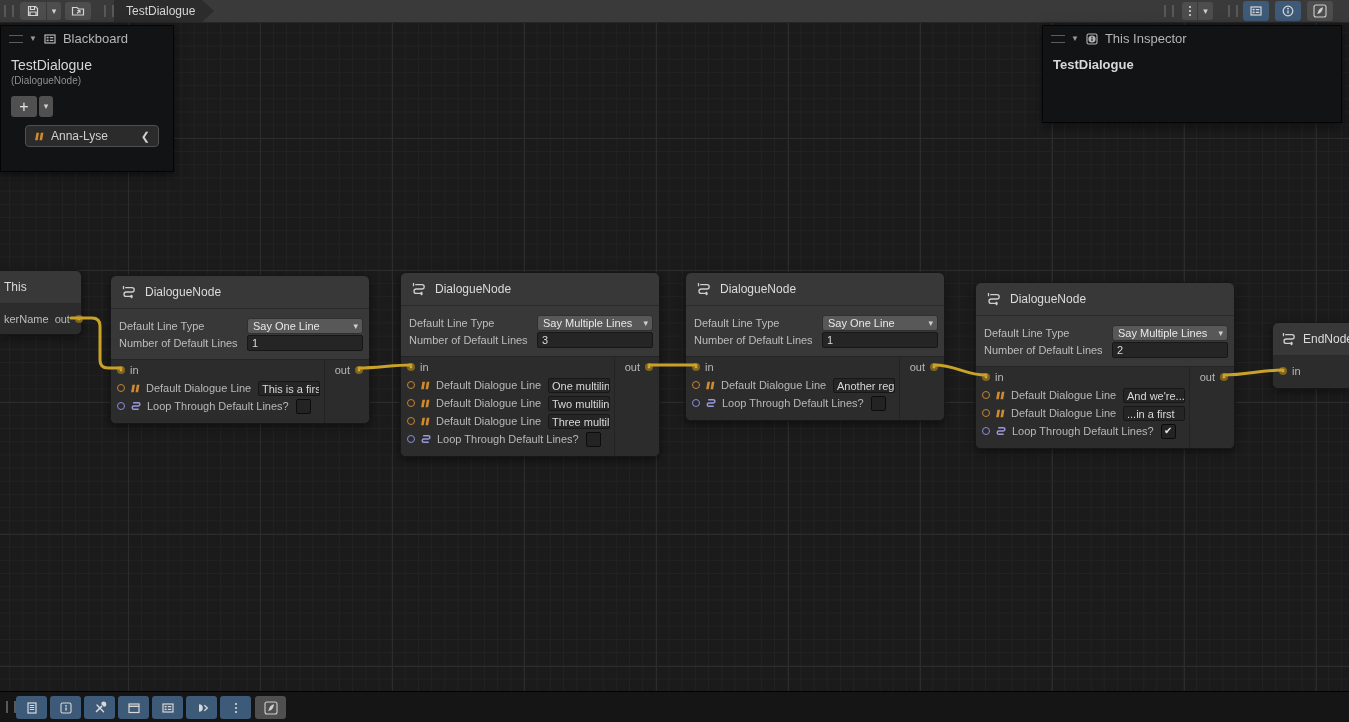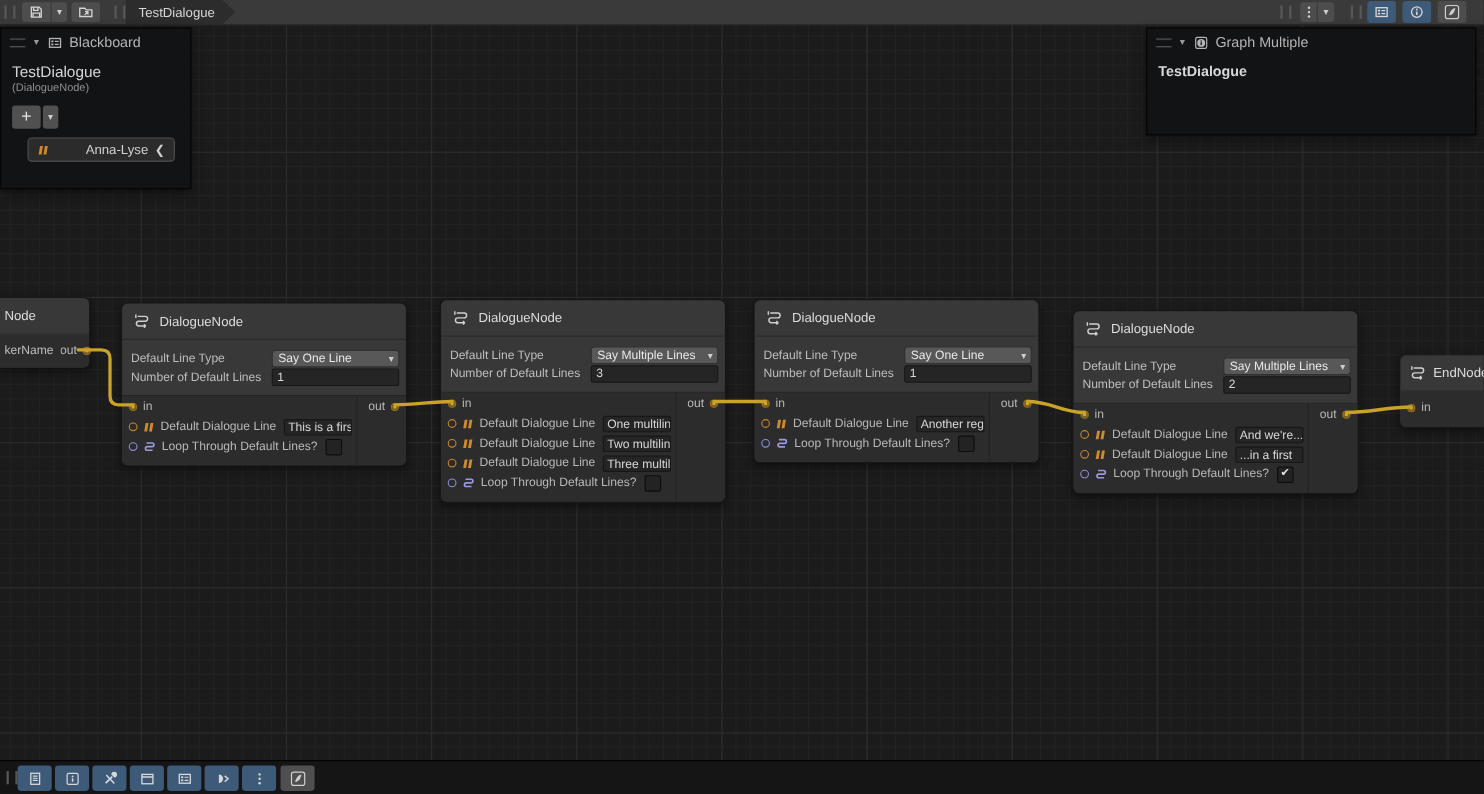--- a/index.html
+++ b/index.html
@@ -32,21 +32,21 @@
   .panel{position:absolute;background:#121315;border:1px solid #050505;box-shadow:0 3px 10px rgba(0,0,0,.5);z-index:20;box-sizing:border-box;}
   .panel-header{display:flex;align-items:center;gap:6px;padding:5px 8px 3px 8px;color:#b5b5b5;font-size:13px;}
   .grip{width:14px;height:6px;border-top:1px solid #5c5c5c;border-bottom:1px solid #5c5c5c;flex:none;}
   .tri{font-size:8px;color:#9a9a9a;flex:none;cursor:pointer;}
   .bb-title{color:#d6d6d6;font-size:14px;padding:8px 10px 0 10px;}
   .bb-sub{color:#8f8f8f;font-size:10px;padding:2px 10px 0 10px;}
   .bb-addrow{display:flex;gap:2px;padding:10px 0 0 10px;}
   .bb-plus{width:26px;height:21px;background:#505050;border-radius:3px;color:#e2e2e2;font-size:16px;display:flex;align-items:center;justify-content:center;cursor:pointer;}
   .bb-plus-caret{width:14px;height:21px;background:#505050;border-radius:3px;display:flex;align-items:center;justify-content:center;cursor:pointer;}
   .bb-pill{position:absolute;left:24px;top:99px;width:134px;height:22px;background:#2b2b2b;border:1px solid #4f4f4f;border-radius:4px;display:flex;align-items:center;padding:0 8px;box-sizing:border-box;gap:6px;cursor:pointer;}
-  .bb-pill-name{flex:1;text-align:right;color:#d0d0d0;font-size:12px;}
+  .bb-pill-name{flex:1;text-align:left;color:#d0d0d0;font-size:12px;}
   .bb-pill-chev{color:#cfcfcf;font-size:11px;}
   .gi-title{color:#d8d8d8;font-size:13px;font-weight:bold;padding:8px 10px 0 10px;}
   
   .node{position:absolute;background:#383838;border:1px solid #171717;border-radius:6px;box-shadow:0 3px 8px rgba(0,0,0,.45);z-index:2;box-sizing:border-box;}
   .node-title{height:32px;display:flex;align-items:center;gap:8px;padding:0 10px;border-bottom:1px solid #2a2a2a;color:#dcdcdc;font-size:12px;white-space:nowrap;overflow:hidden;}
   .node-props{padding:8px 6px 8px 8px;}
   .prop-row{display:flex;align-items:center;height:17px;}
   .prop-label{width:128px;flex:none;color:#bdbdbd;font-size:11px;white-space:nowrap;overflow:hidden;}
   .dropdown{flex:1;height:16px;background:#585858;border:1px solid #303030;border-radius:3px;color:#e8e8e8;font-size:11px;line-height:15px;padding:0 16px 0 5px;position:relative;box-sizing:border-box;white-space:nowrap;overflow:hidden;cursor:pointer;}
   .dropdown .dcaret{position:absolute;right:4px;top:0;font-size:9px;color:#d0d0d0;line-height:15px;}
@@ -190,28 +190,28 @@
 <div class="panel" style="left:1042px;top:25px;width:300px;height:98px;">
   <div class="panel-header">
     <span class="grip"></span>
     <span class="tri">▼</span>
     <svg class="glyph" width="14" height="14" viewBox="0 0 14 14">
         <rect x="2" y="2" width="10" height="10" rx="1.5" fill="none" stroke="#b5b5b5" stroke-width="1.1"></rect>
         <circle cx="7" cy="7" r="3.6" fill="#b5b5b5"></circle>
         <circle cx="7" cy="5.3" r="0.7" fill="#121315"></circle>
         <path d="M7 6.4 v2.5" stroke="#121315" stroke-width="1.2"></path>
       </svg>
-    <span>Graph Multiple</span>
+    <span>This Inspector</span>
   </div>
   <div class="gi-title">TestDialogue</div>
 </div>
 
 <div class="node clipped-left" style="left:0;top:270px;width:82px;">
   <div class="node-title" style="border-radius:0 6px 0 0;">
-    <span>Node</span>
+    <span>This</span>
   </div>
   <div class="lp-ports">
     <span class="lp-label">kerName</span>
     <span class="lp-div"></span>
     <span class="lp-out">
       <span class="port-label">out</span>
       <span class="port flow"></span>
     </span>
   </div>
 </div>

